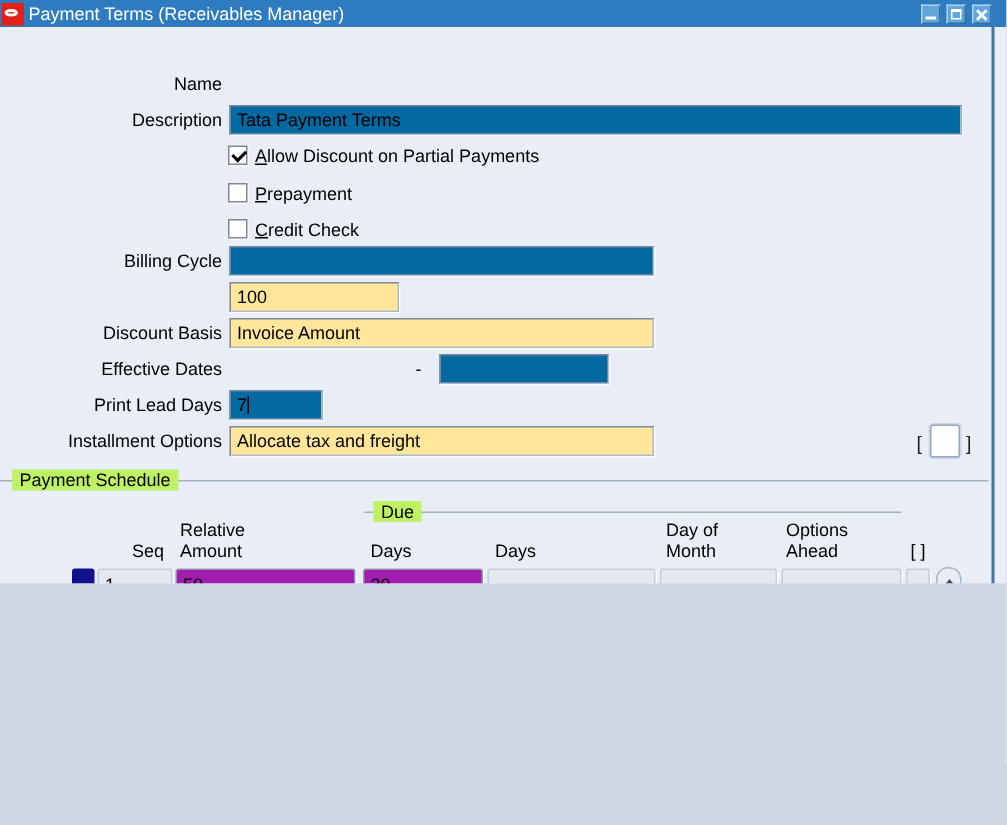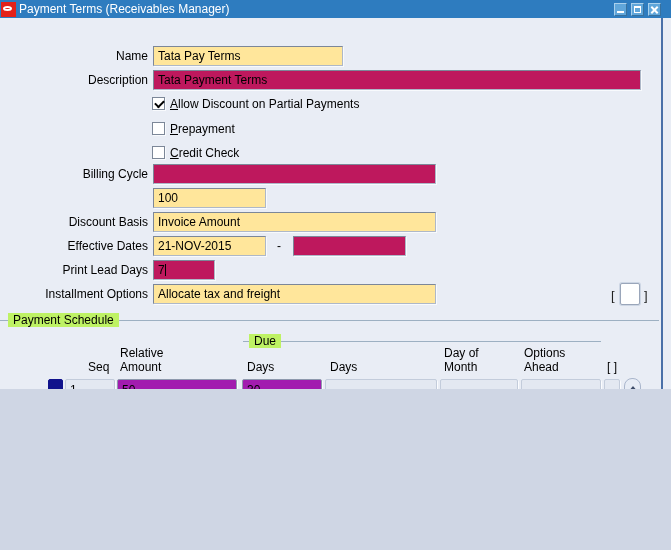--- a/index.html
+++ b/index.html
@@ -28,21 +28,21 @@
   .wbtn .min-glyph { position:absolute; left:2px; bottom:2px; width:7px; height:2px; background:#fff; }
   .wbtn .max-glyph { position:absolute; left:2px; top:2px; width:7px; height:7px; border:1px solid #fff; border-top-width:2px; }
   .wbtn .x1,.wbtn .x2 { position:absolute; left:1px; top:5px; width:9px; height:2px; background:#fff; }
   .wbtn .x1 { transform:rotate(45deg); } .wbtn .x2 { transform:rotate(-45deg); }
   
   .right-border { position:absolute; top:18px; left:661px; width:2px; height:525px; background:#4a70a8; }
   .bottom-strip { position:absolute; left:0; top:543px; width:671px; height:5px; background:#3e5070; }
   
   .flabel { position:absolute; left:0; width:148px; height:20px; line-height:20px; text-align:right; }
   .field {
-    position:absolute; height:20px; background:#be185d; padding:0 4px; line-height:18px;
+    position:absolute; height:20px; background:#0369a1; padding:0 4px; line-height:18px;
     border:1px solid; border-color:#7c8798 #aeb8c8 #aeb8c8 #7c8798;
     box-shadow:1px 1px 0 #f8fafd;
     white-space:nowrap; overflow:hidden;
   }
   .field.req { background:#ffe69b; }
   .caret { display:inline-block; width:1px; height:12px; background:#000; vertical-align:-2px; }
   .cbrow { position:absolute; left:152px; height:14px; line-height:14px; }
   .cbbox {
     position:absolute; left:0; top:0; width:13px; height:13px; background:#fff;
     border:1px solid #7c8798; box-shadow:1px 1px 0 #f8fafd;
@@ -111,21 +111,20 @@
           <span class="max-glyph"></span>
         </div>
       <div class="wbtn">
           <span class="x1"></span>
           <span class="x2"></span>
         </div>
     </div>
   </div>
 
   <div class="flabel" style="top:46px">Name</div>
-  <div class="field req" style="left:153px; top:46px; width:190px">Tata Pay Terms</div>
 
   <div class="flabel" style="top:70px">Description</div>
   <div class="field" style="left:153px; top:70px; width:488px">Tata Payment Terms</div>
 
   <div class="cbrow" style="top:97px">
     <span class="cbbox checked"></span>
     <span class="cblabel"><span class="mn">A</span><span>llow Discount on Partial Payments</span></span>
   </div>
   <div class="cbrow" style="top:122px">
     <span class="cbbox"></span>
@@ -138,21 +137,20 @@
 
   <div class="flabel" style="top:164px">Billing Cycle</div>
   <div class="field" style="left:153px; top:164px; width:283px"></div>
 
   <div class="field req" style="left:153px; top:188px; width:113px">100</div>
 
   <div class="flabel" style="top:212px">Discount Basis</div>
   <div class="field req" style="left:153px; top:212px; width:283px">Invoice Amount</div>
 
   <div class="flabel" style="top:236px">Effective Dates</div>
-  <div class="field req" style="left:153px; top:236px; width:113px">21-NOV-2015</div>
   <div class="dash" style="left:272px; top:236px; line-height:20px">-</div>
   <div class="field" style="left:293px; top:236px; width:113px"></div>
 
   <div class="flabel" style="top:260px">Print Lead Days</div>
   <div class="field" style="left:153px; top:260px; width:62px"><span>7</span><span class="caret"></span></div>
 
   <div class="flabel" style="top:284px">Installment Options</div>
   <div class="field req" style="left:153px; top:284px; width:283px">Allocate tax and freight</div>
 
   <span class="bracket" style="left:611px; top:288px; position:absolute">[</span>

